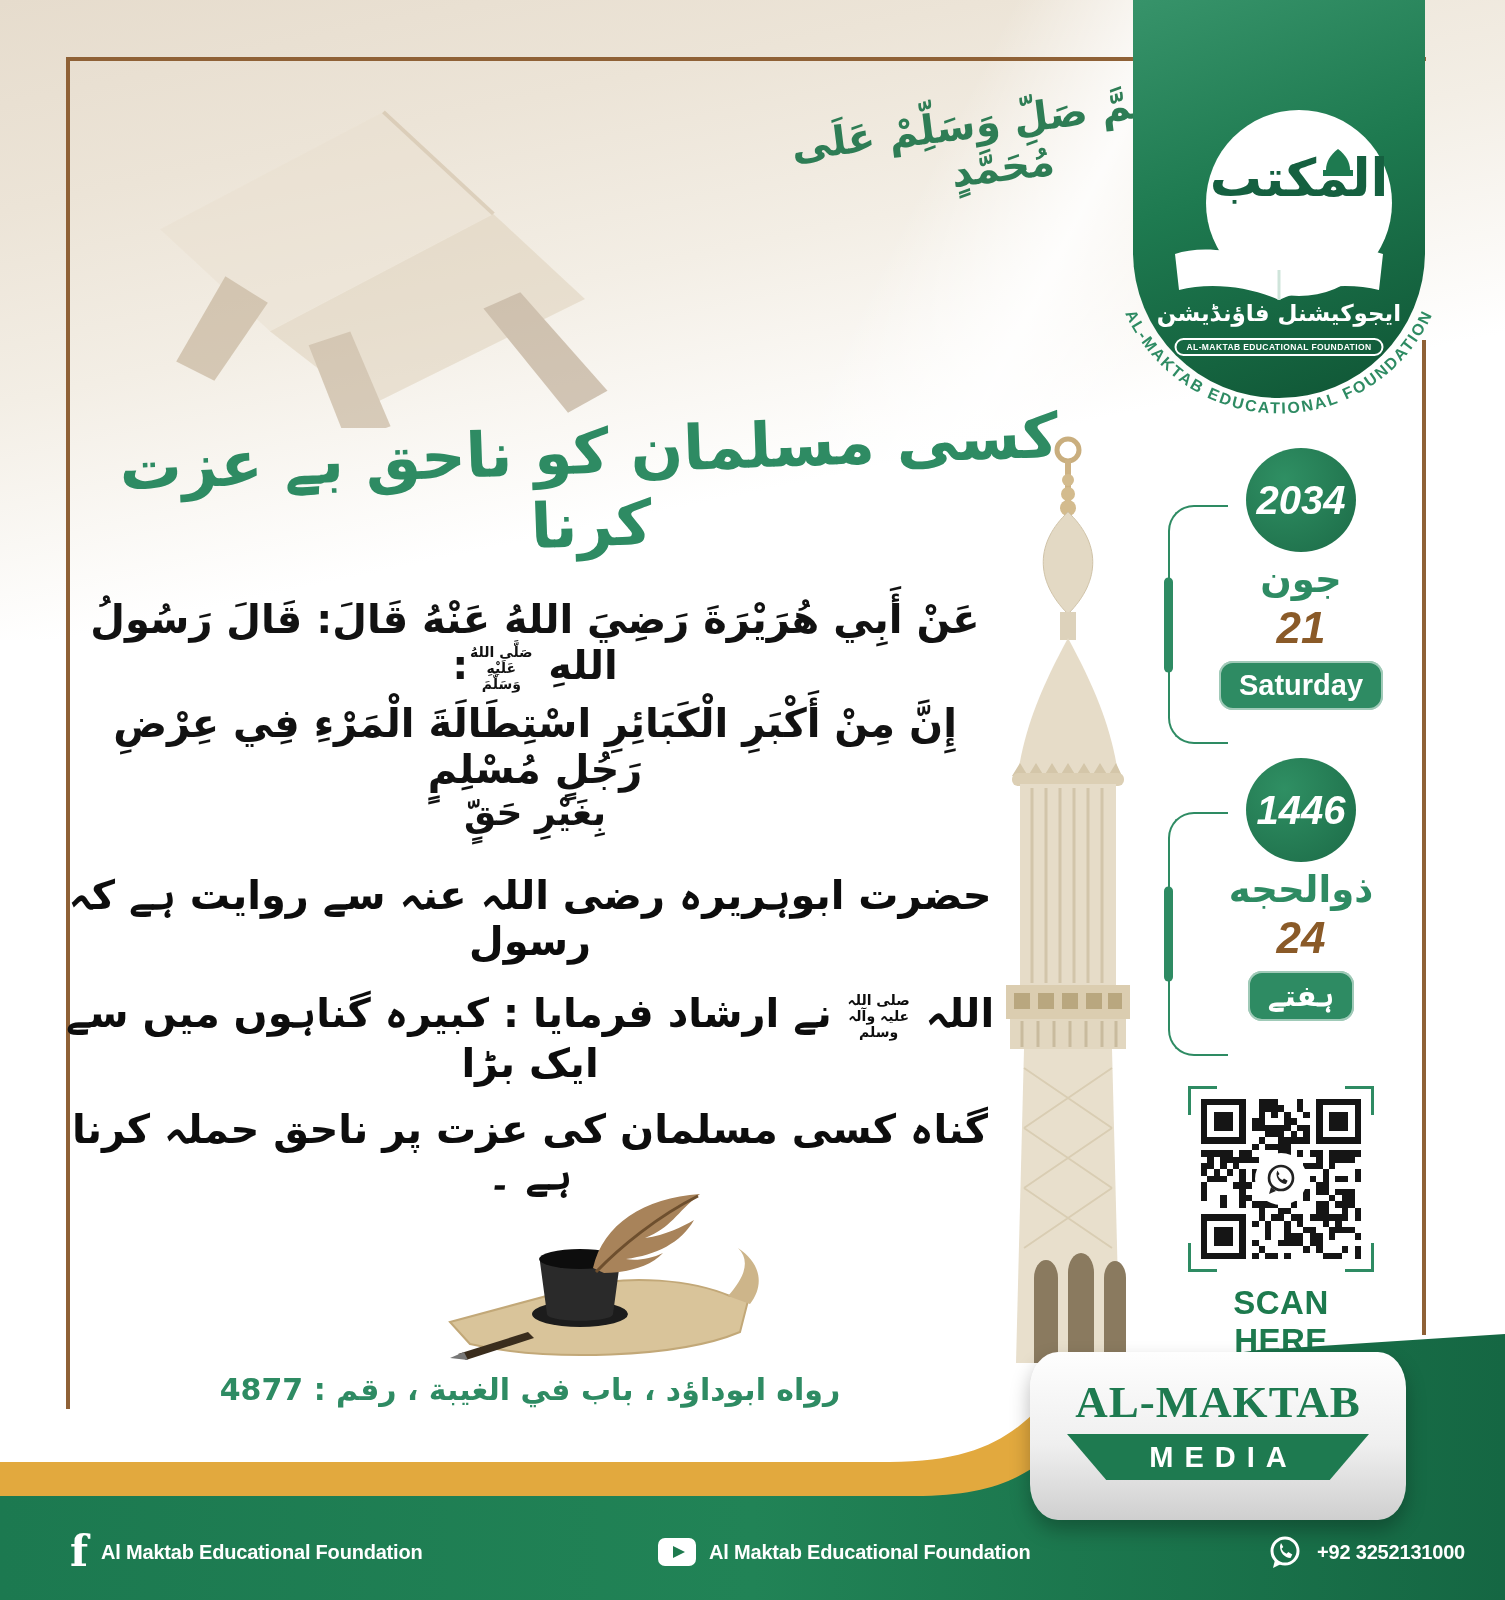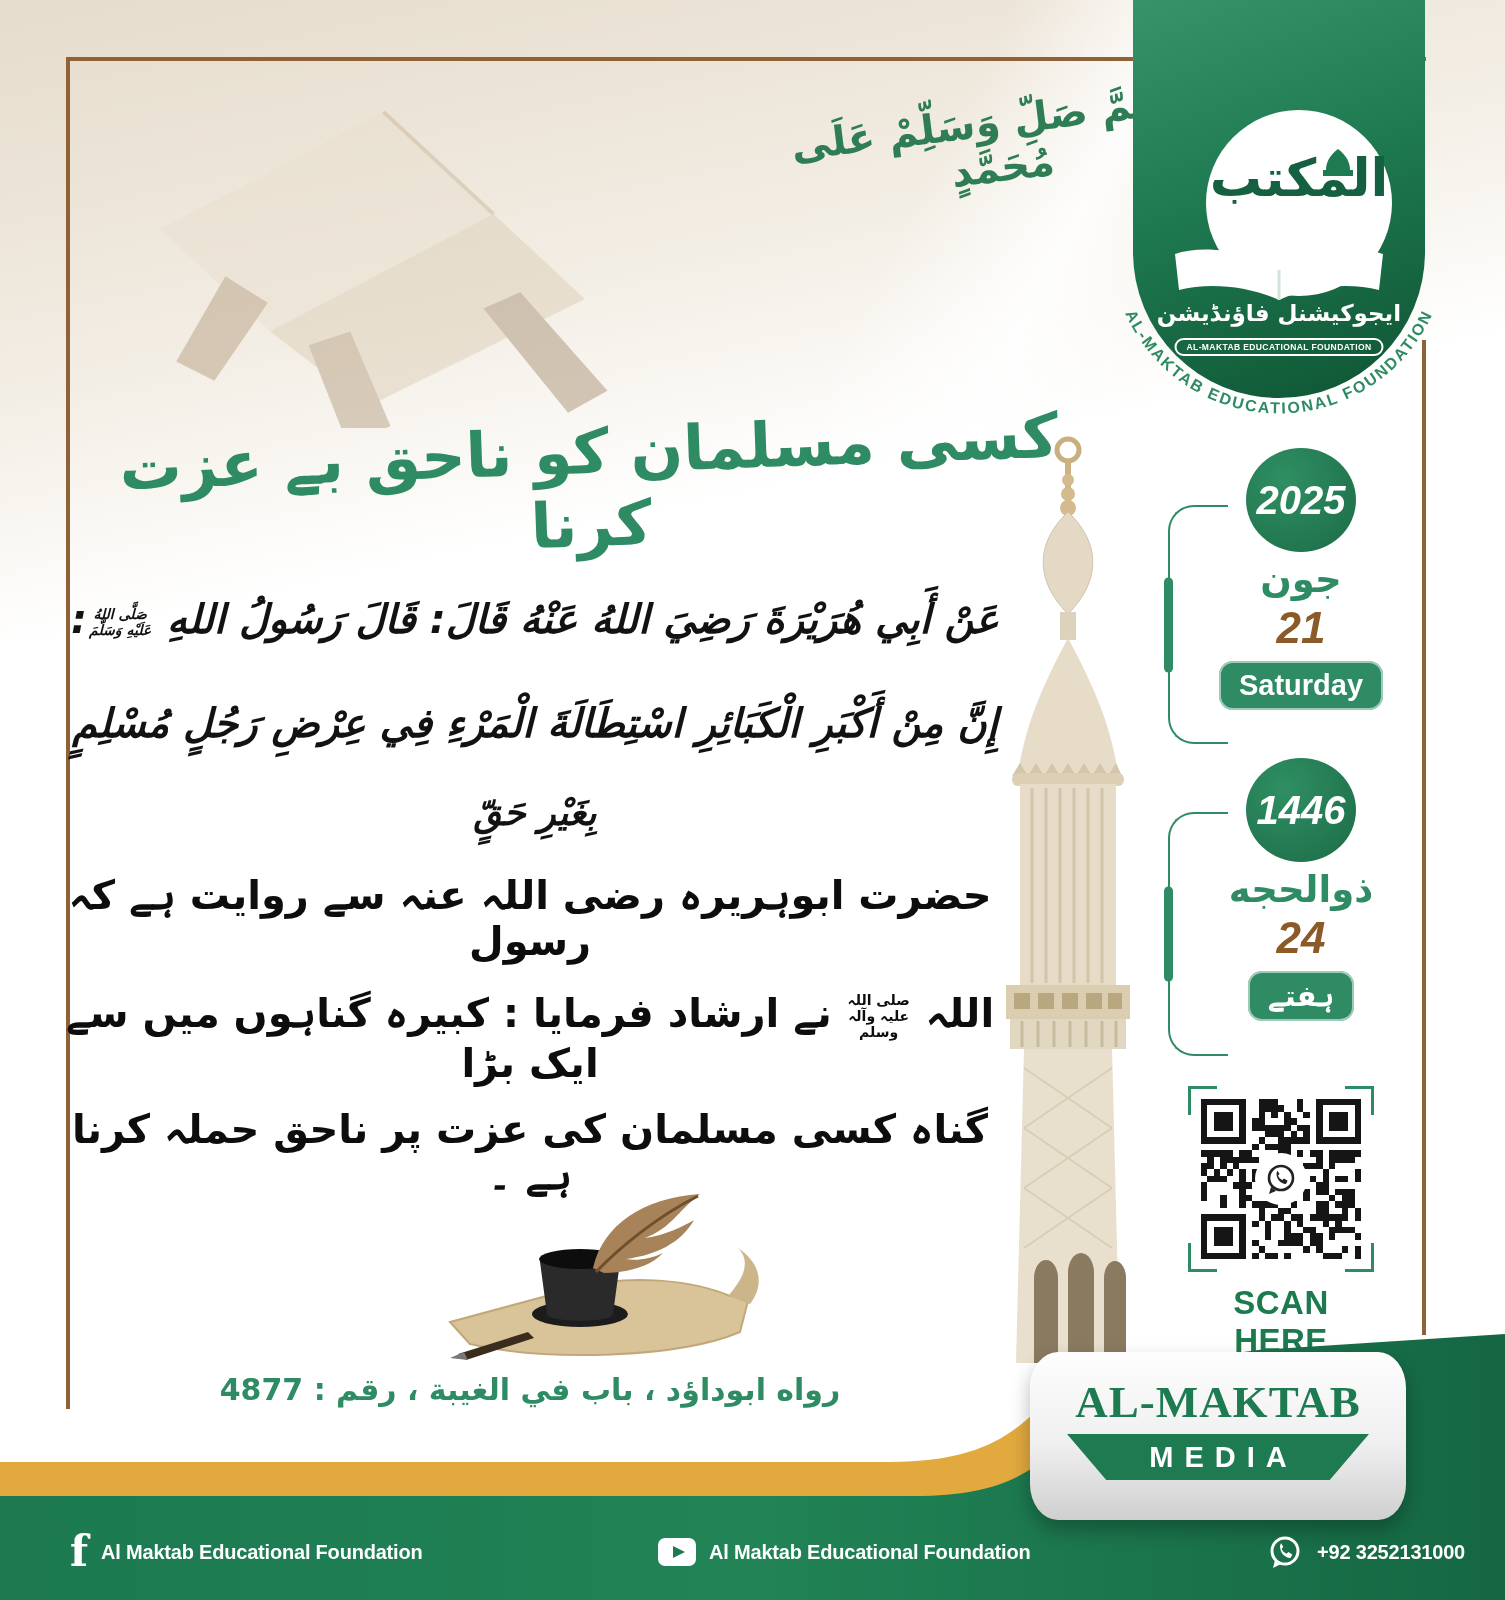--- a/index.html
+++ b/index.html
@@ -37,21 +37,21 @@
     border-radius:11px;padding:2px 10px;color:#fff;font-size:8.5px;letter-spacing:.4px;
     white-space:nowrap;font-family:"Liberation Sans",sans-serif;font-weight:bold;}
   .logo-arc{position:absolute;left:1079px;top:0;}
 
   
   .main-title{position:absolute;left:100px;top:415px;width:980px;text-align:center;direction:rtl;
     color:#2e8b63;font-size:62px;font-weight:bold;transform:rotate(-2deg);}
 
   
   .ar-line{position:absolute;left:70px;width:930px;text-align:center;direction:rtl;color:#121212;
-    font-weight:bold;font-style:italic;}
+    font-weight:bold;}
   .ar-1{top:596px;font-size:40px;}
   .ar-2{top:700px;font-size:40px;}
   .ar-3{top:792px;font-size:36px;}
   .hon{display:inline-block;width:66px;font-size:14px;line-height:1.15;font-weight:bold;
     vertical-align:middle;text-align:center;}
   .ur-line{position:absolute;left:55px;width:950px;text-align:center;direction:rtl;color:#0d0d0d;
     font-size:40px;font-weight:bold;}
   .ur-1{top:872px;}
   .ur-2{top:990px;}
   .ur-3{top:1106px;}
@@ -224,21 +224,21 @@
   <div class="ur-line ur-1">حضرت ابوہریرہ رضی اللہ عنہ سے روایت ہے کہ رسول</div>
   <div class="ur-line ur-2">
     <span>اللہ</span>
     <span class="hon">صلی اللہ علیہ وآلہ وسلم</span>
     <span>نے ارشاد فرمایا : کبیرہ گناہوں میں سے ایک بڑا</span>
   </div>
   <div class="ur-line ur-3">گناہ کسی مسلمان کی عزت پر ناحق حملہ کرنا ہے ۔</div>
 
   <div class="bracket bracket-1"></div>
   <div class="date-block date-g">
-    <div class="year-circle">2025</div>
+    <div class="year-circle">2034</div>
     <div class="month">جون</div>
     <div class="day">21</div>
     <div><span class="weekday-pill">Saturday</span></div>
   </div>
 
   <div class="bracket bracket-2"></div>
   <div class="date-block date-h">
     <div class="year-circle">1446</div>
     <div class="month">ذوالحجه</div>
     <div class="day">24</div>

